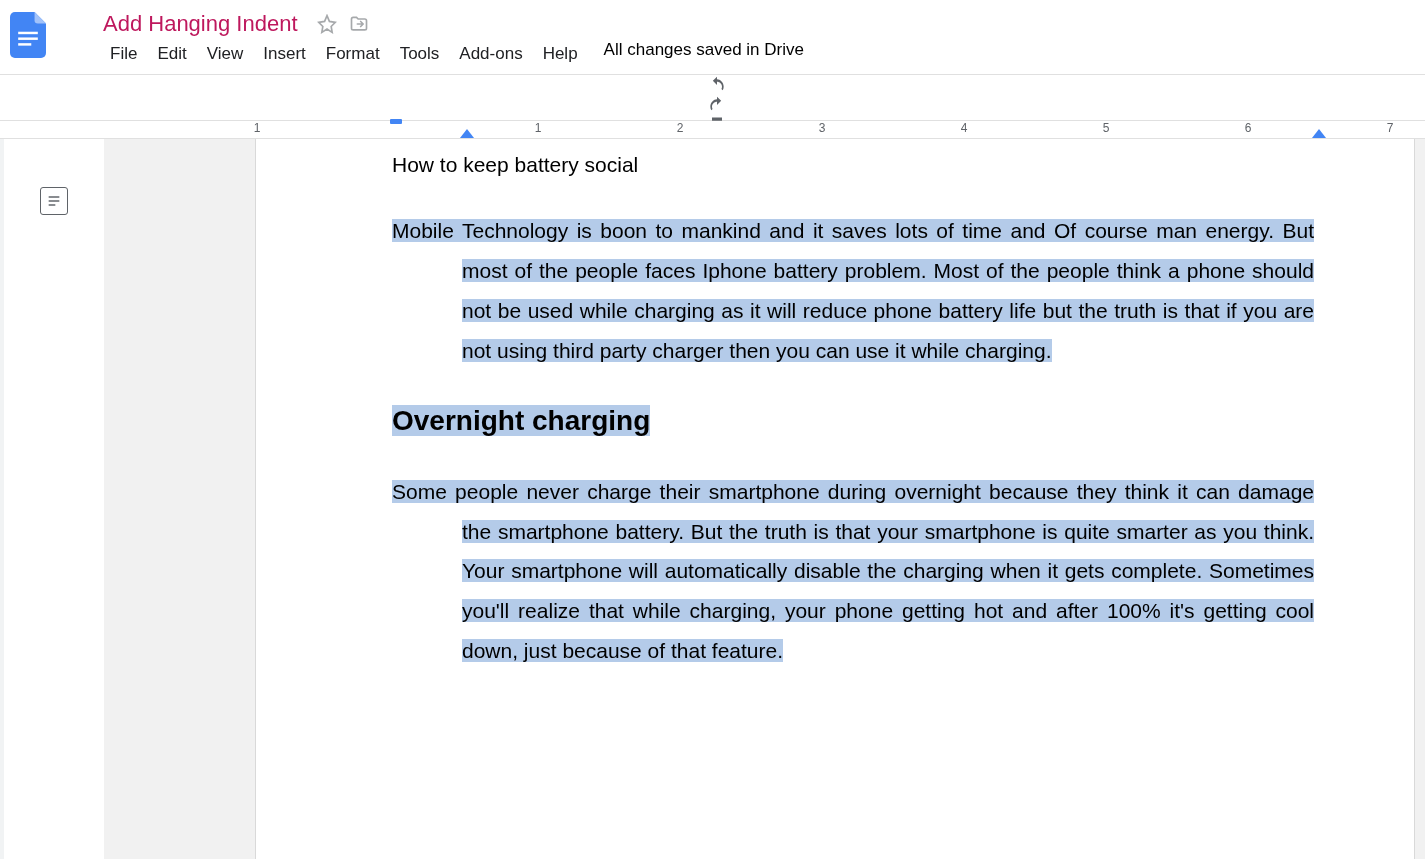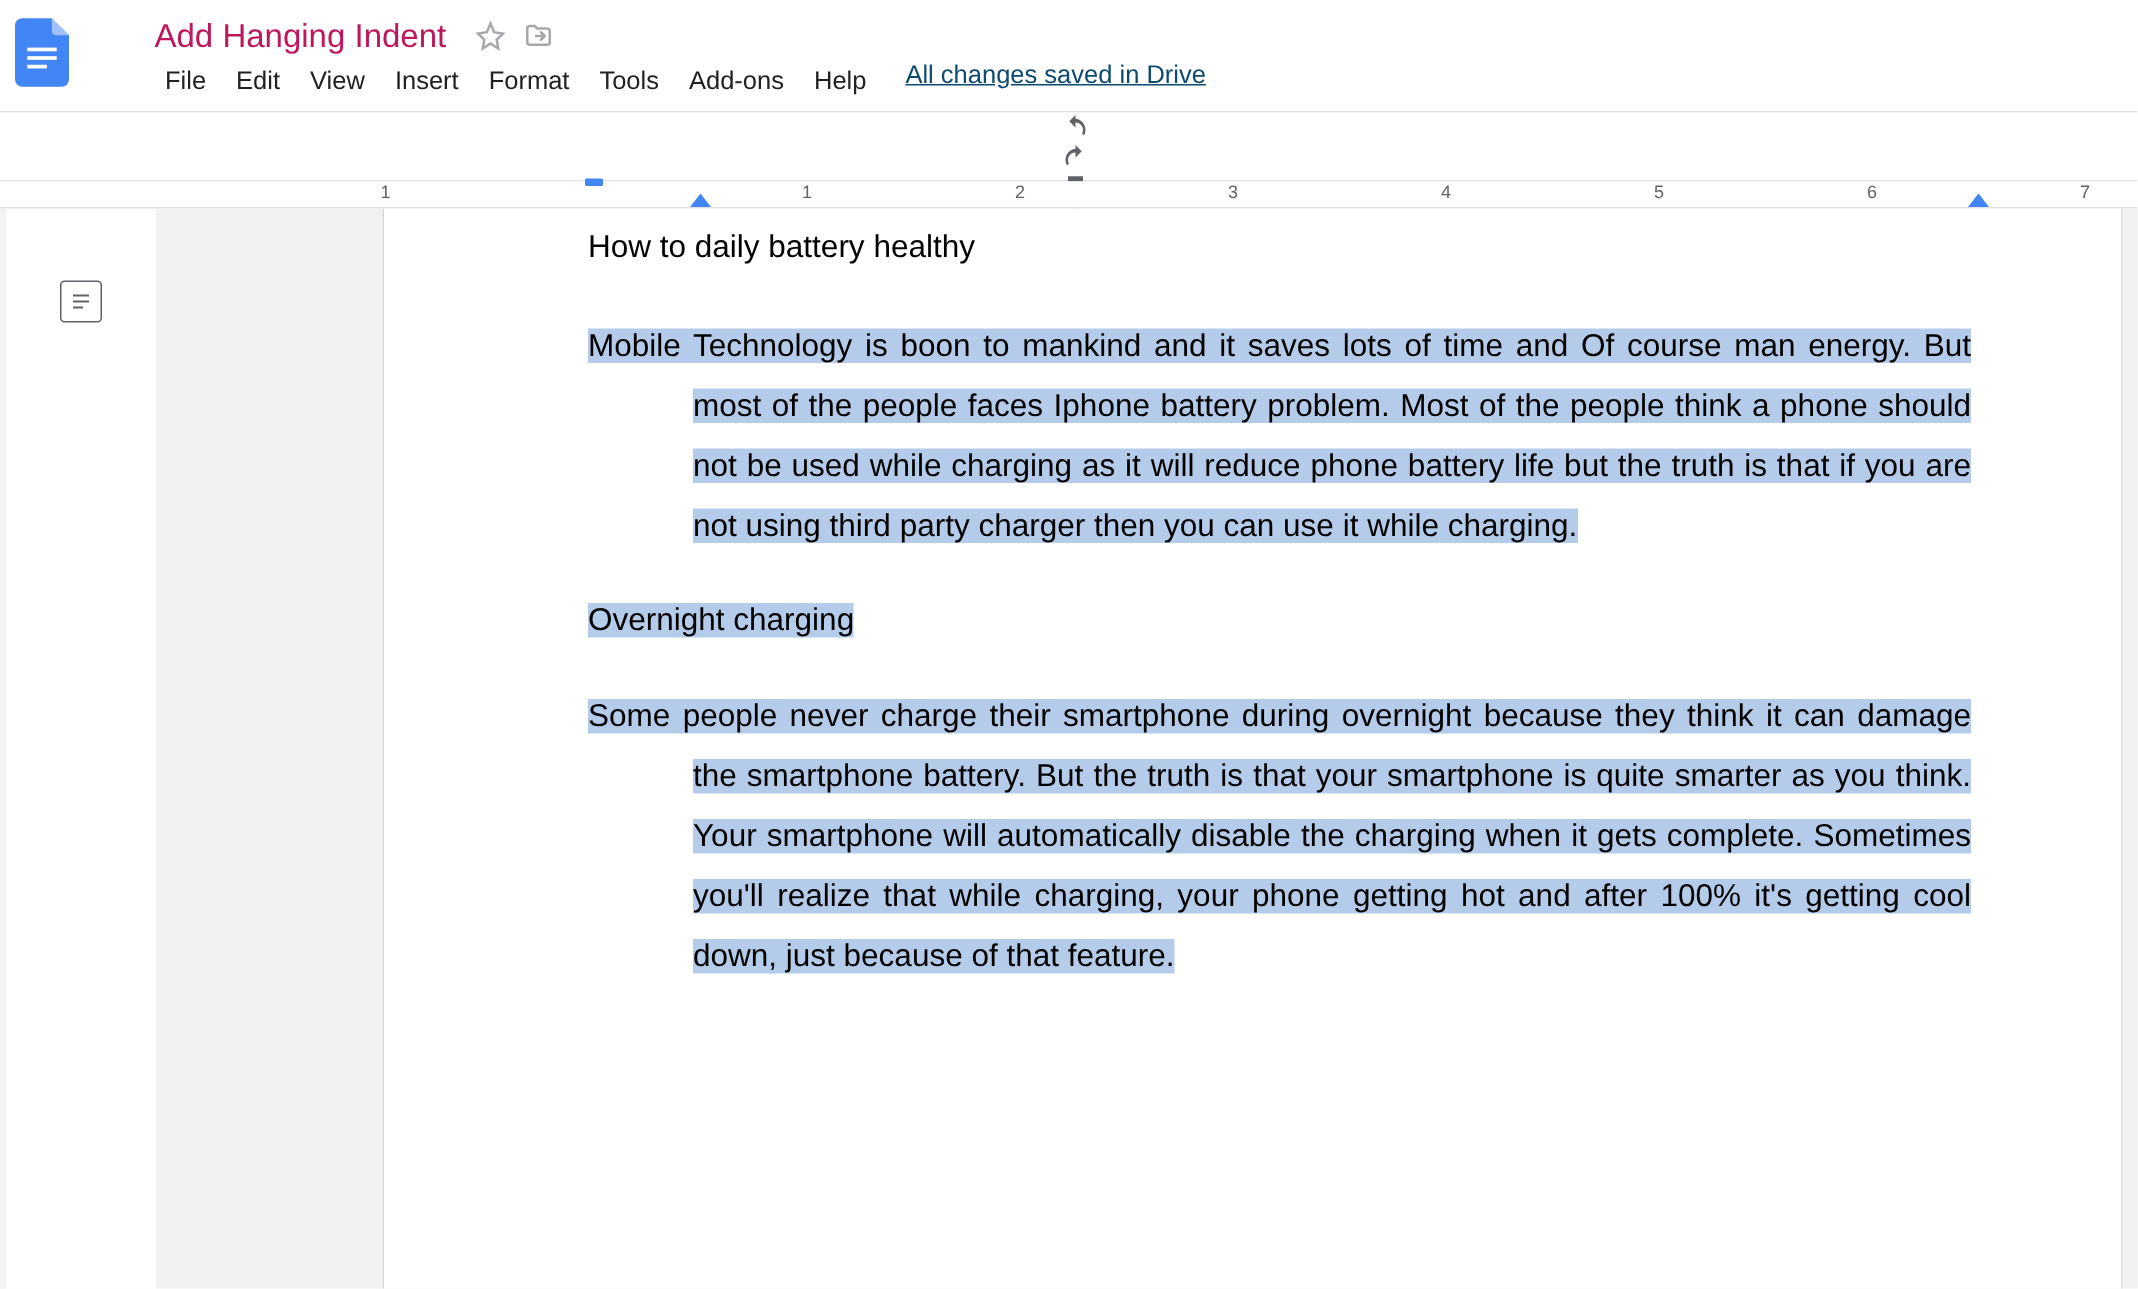--- a/index.html
+++ b/index.html
@@ -8,21 +8,21 @@
   
   .header { display: flex; align-items: flex-start; padding: 8px 8px 0 8px; border-bottom: 1px solid #e0e0e0; }
   .docs-logo { width: 40px; height: 54px; display: flex; align-items: center; justify-content: center; margin-right: 8px; cursor: pointer; }
   .docs-logo svg { width: 36px; height: 48px; }
   .header-main { flex: 1; }
   .title-row { display: flex; align-items: center; height: 32px; }
   .doc-title { font-size: 22px; font-weight: 400; color: #be185d; padding: 2px 6px; margin-left: 40px; border: 1px solid transparent; }
   .star-icon, .move-icon { width: 20px; height: 20px; margin-left: 12px; display: flex; align-items: center; justify-content: center; cursor: pointer; opacity: 0.55; }
   .menubar { display: flex; height: 34px; margin-left: 44px; }
   .menu-item { font-size: 17px; color: #202124; padding: 4px 10px; cursor: pointer; border-radius: 4px; }
-  .save-status { font-size: 17px; color: #0c4a6e; text-decoration: underline; margin-left: 16px; cursor: pointer; }
+  .save-status { font-size: 17px; color: #000000; margin-left: 16px; cursor: pointer; }
   
   
   .toolbar { display: flex; align-items: center; height: 46px; padding: 0 10px 0 18px; border-bottom: 1px solid #e0e0e0; background: #fff; flex-direction: column; }
   .tb-btn { min-width: 30px; height: 30px; display: flex; align-items: center; justify-content: center; border-radius: 4px; cursor: pointer; color: #5f6368; margin: 0 2px; }
   .tb-sep { width: 1px; height: 24px; background: #dadce0; margin: 0 8px; }
   .tb-combo { display: flex; align-items: center; height: 30px; padding: 0 8px; cursor: pointer; border-radius: 4px; }
   .tb-combo .lbl { font-size: 17px; color: #3c4043; margin-right: 8px; }
   .caret { font-size: 10px; color: #5f6368; }
   .tb-font-size { width: 40px; text-align: center; font-size: 17px; }
   .tb-active { background: #e8f0fe; color: #1a73e8; }
@@ -45,21 +45,21 @@
   .outline-icon { width: 28px; height: 28px; color: #5f6368; cursor: pointer; display:flex; align-items:center; justify-content:center; border:1.5px solid #5f6368; border-radius:3px; }
   .canvas-wrap { flex: 1; position: relative; background: #f1f1f1; overflow: hidden; }
   .page { position: absolute; left: 151px; top: -5px; width: 1160px; min-height: 1400px; background: #fff; border: 1px solid #d9d9d9; padding: 10px 100px 40px 136px; }
   
   .doc-body { font-size: 21px; color: #000; line-height: 1.9; }
   .h-title-line { font-size: 21px; margin-bottom: 26px; }
   
   .para { text-align: justify; margin-bottom: 24px; text-indent: 0; padding-left: 70px; position: relative; }
   .para .first-line { margin-left: -70px; }
   
-  .sub-head { font-weight: 400; font-size: 21px; margin-bottom: 24px; }
+  .sub-head { font-weight: 700; font-size: 28px; margin-bottom: 24px; }
   
   
   .sel { background: #b4cbe9; }
 </style>
 </head>
 <body>
 
 <div class="header">
   <div class="docs-logo">
     <svg viewBox="0 0 44 56">
@@ -236,21 +236,21 @@
       <svg width="16" height="16" viewBox="0 0 24 24" fill="none" stroke="#5f6368" stroke-width="2.2">
           <line x1="4" y1="6" x2="20" y2="6"></line>
           <line x1="4" y1="12" x2="20" y2="12"></line>
           <line x1="4" y1="18" x2="14" y2="18"></line>
         </svg>
     </div>
   </div>
   <div class="canvas-wrap">
     <div class="page">
       <div class="doc-body">
-        <div class="h-title-line">How to daily battery healthy</div>
+        <div class="h-title-line">How to keep battery social</div>
 
         <div class="para">
           <span class="first-line"><span class="sel">Mobile Technology is boon to mankind and it saves lots of time and Of course man energy. But </span></span><span class="sel">most of the people faces Iphone battery problem. Most of the people think a phone should not be used while charging as it will reduce phone battery life but the truth is that if you are not using third party charger then you can use it while charging.</span>
         </div>
 
         <div class="sub-head"><span class="sel">Overnight charging</span></div>
 
         <div class="para">
           <span class="first-line"><span class="sel">Some people never charge their smartphone during overnight because they think it can damage </span></span><span class="sel">the smartphone battery. But the truth is that your smartphone is quite smarter as you think. Your smartphone will automatically disable the charging when it gets complete. Sometimes you'll realize that while charging, your phone getting hot and after 100% it's getting cool down, just because of that feature.</span>
         </div>

